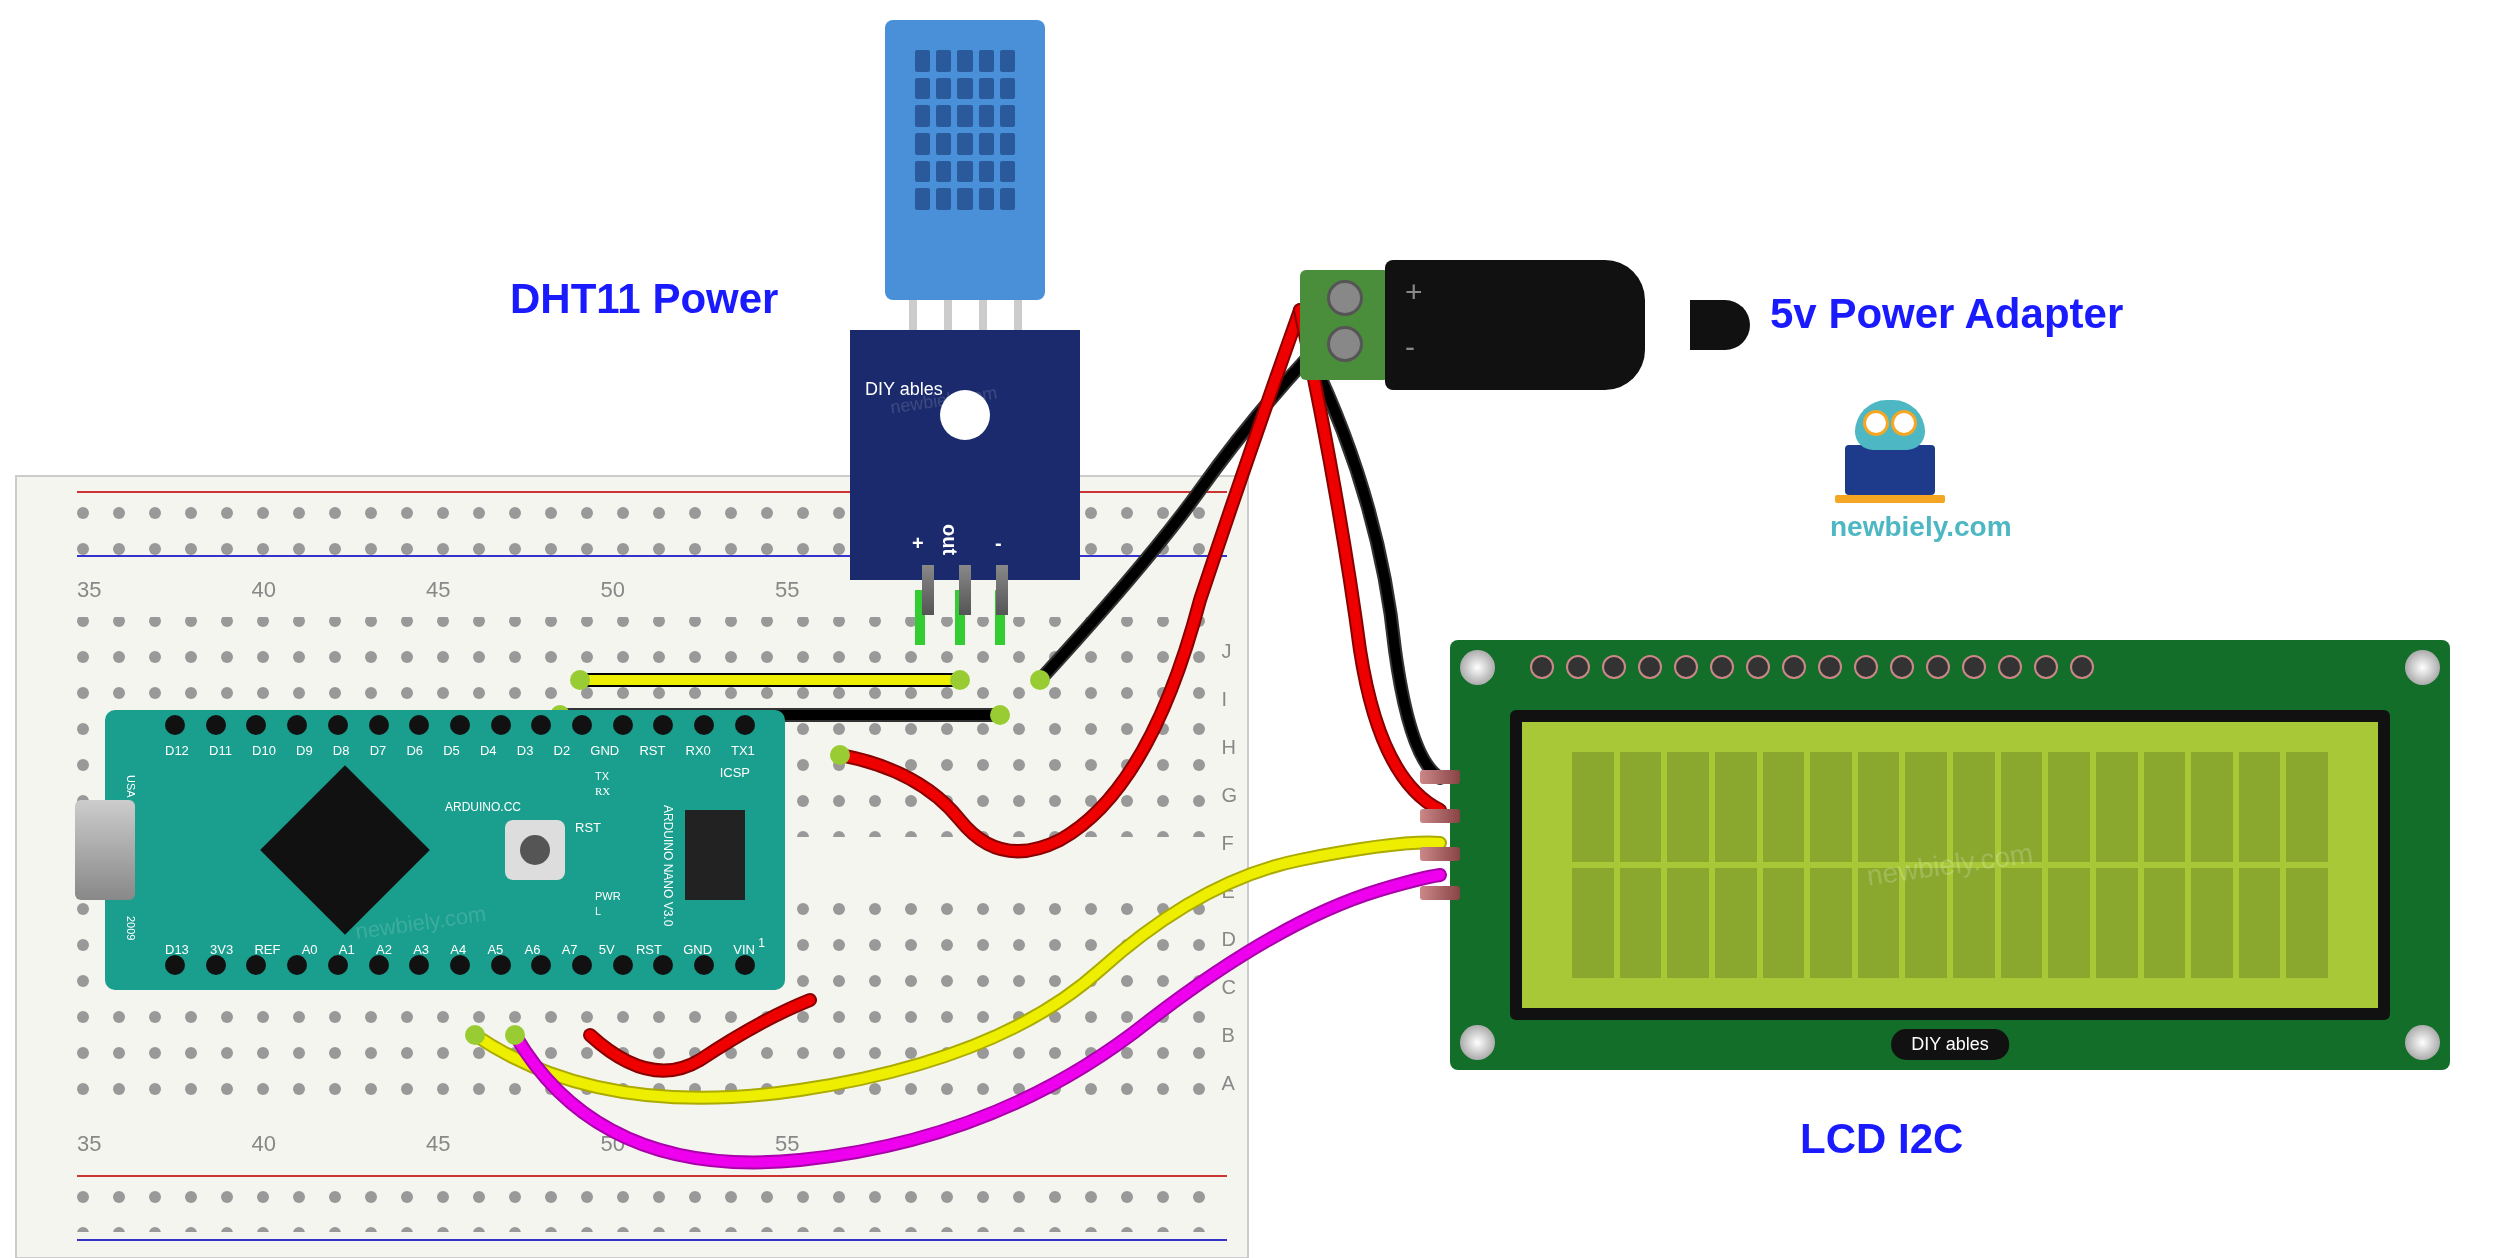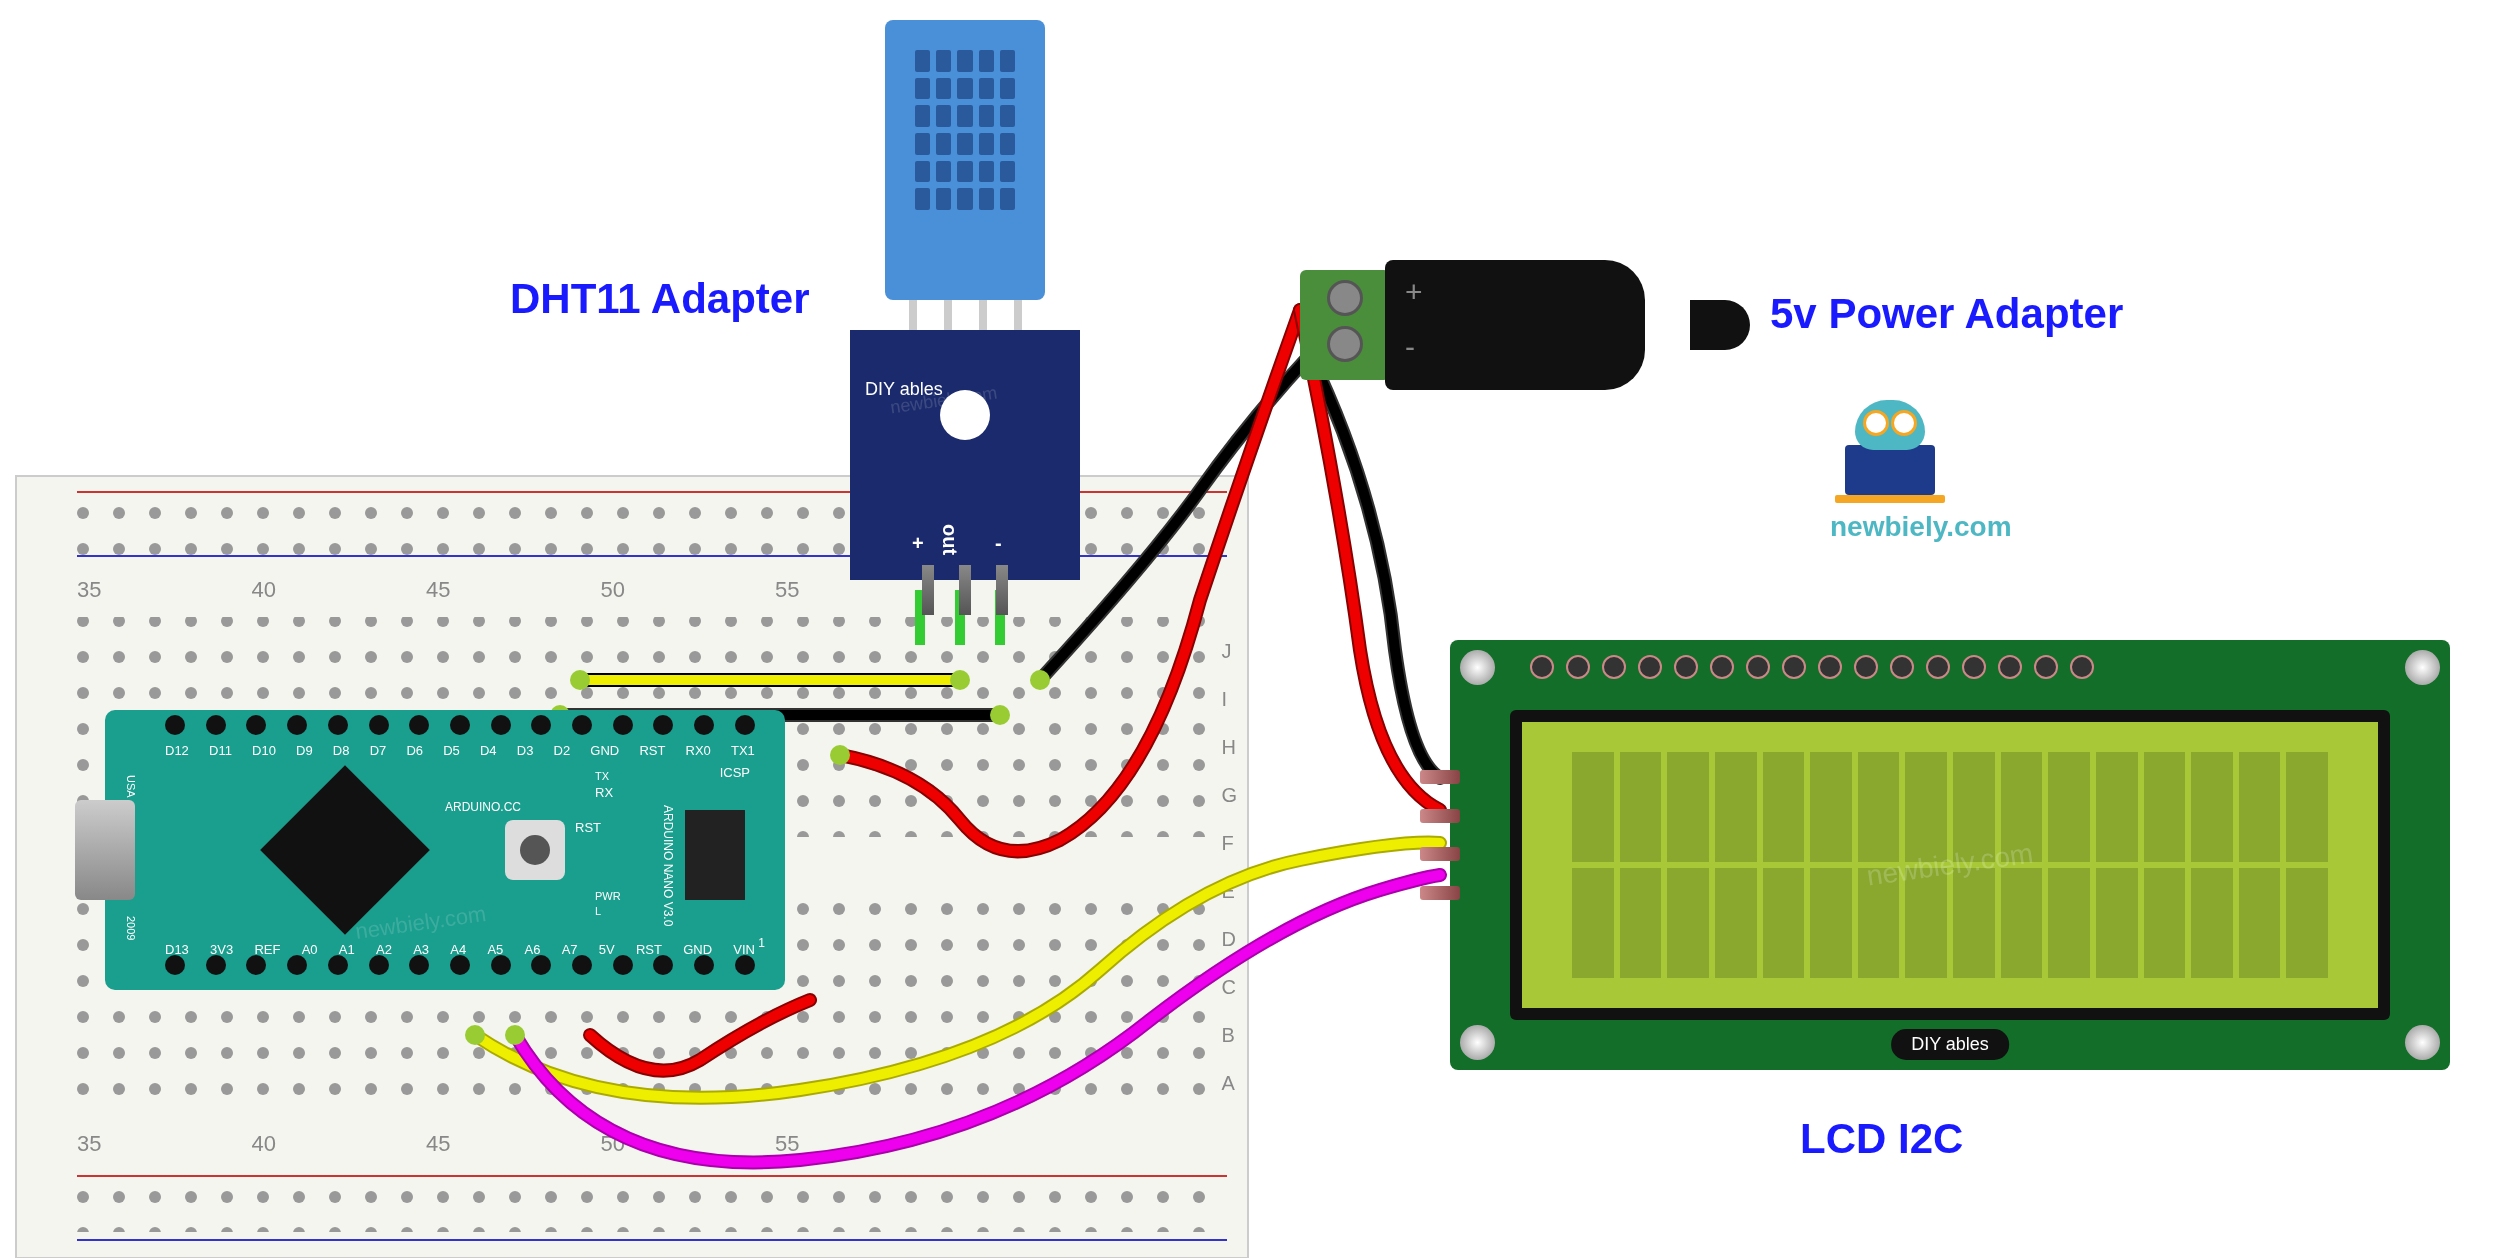--- a/index.html
+++ b/index.html
@@ -428,21 +428,21 @@
 .wire {
   position: absolute;
   z-index: 5;
   pointer-events: none;
 }
 svg { overflow: visible; }
 </style>
 </head>
 <body>
 
-<div class="label" style="left:510px; top:275px;">DHT11 Adapter</div>
+<div class="label" style="left:510px; top:275px;">DHT11 Power</div>
 <div class="label" style="left:1770px; top:290px;">5v Power Adapter</div>
 <div class="label" style="left:1800px; top:1115px;text-align:right;">LCD I2C</div>
 
 <div class="owl-logo" style="left:1830px; top:400px;">
   <div class="owl-face">
     <div class="owl-eye left"></div>
     <div class="owl-eye right"></div>
   </div>
   <div class="laptop"></div>
   <div class="laptop-base"></div>
@@ -541,21 +541,21 @@
       <div class="pin"></div>
       <div class="pin"></div>
       <div class="pin"></div>
     </div>
   <div class="text" style="left:340px; top:90px;">ARDUINO.CC</div>
   <div class="text" style="right:110px; top:95px; writing-mode:vertical-rl;">ARDUINO NANO V3.0</div>
   <div class="text" style="right:35px; top:55px; font-size:13px;">ICSP</div>
   <div class="text" style="right:20px; bottom:40px;">1</div>
   <div class="text" style="left:470px; top:110px; font-size:13px;">RST</div>
   <div class="text" style="left:490px; top:60px; font-size:11px;">TX</div>
-  <div class="text" style="left:490px; top:75px; font-size:13px;">RX</div>
+  <div class="text" style="left:490px; top:75px; font-size:11px;font-family:Liberation Serif, serif;">RX</div>
   <div class="text" style="left:490px; top:180px; font-size:11px;">PWR</div>
   <div class="text" style="left:490px; top:195px; font-size:11px;">L</div>
   <div class="text" style="left:20px; top:65px; writing-mode:vertical-rl; font-size:11px;">USA</div>
   <div class="text" style="left:20px; bottom:50px; writing-mode:vertical-rl; font-size:11px;">2009</div>
   <div class="wm">newbiely.com</div>
 
   <div class="text" style="top:33px; left:60px; right:30px; display:flex; justify-content:space-between; font-size:13px;">
     <span>D12</span>
       <span>D11</span>
       <span>D10</span>

